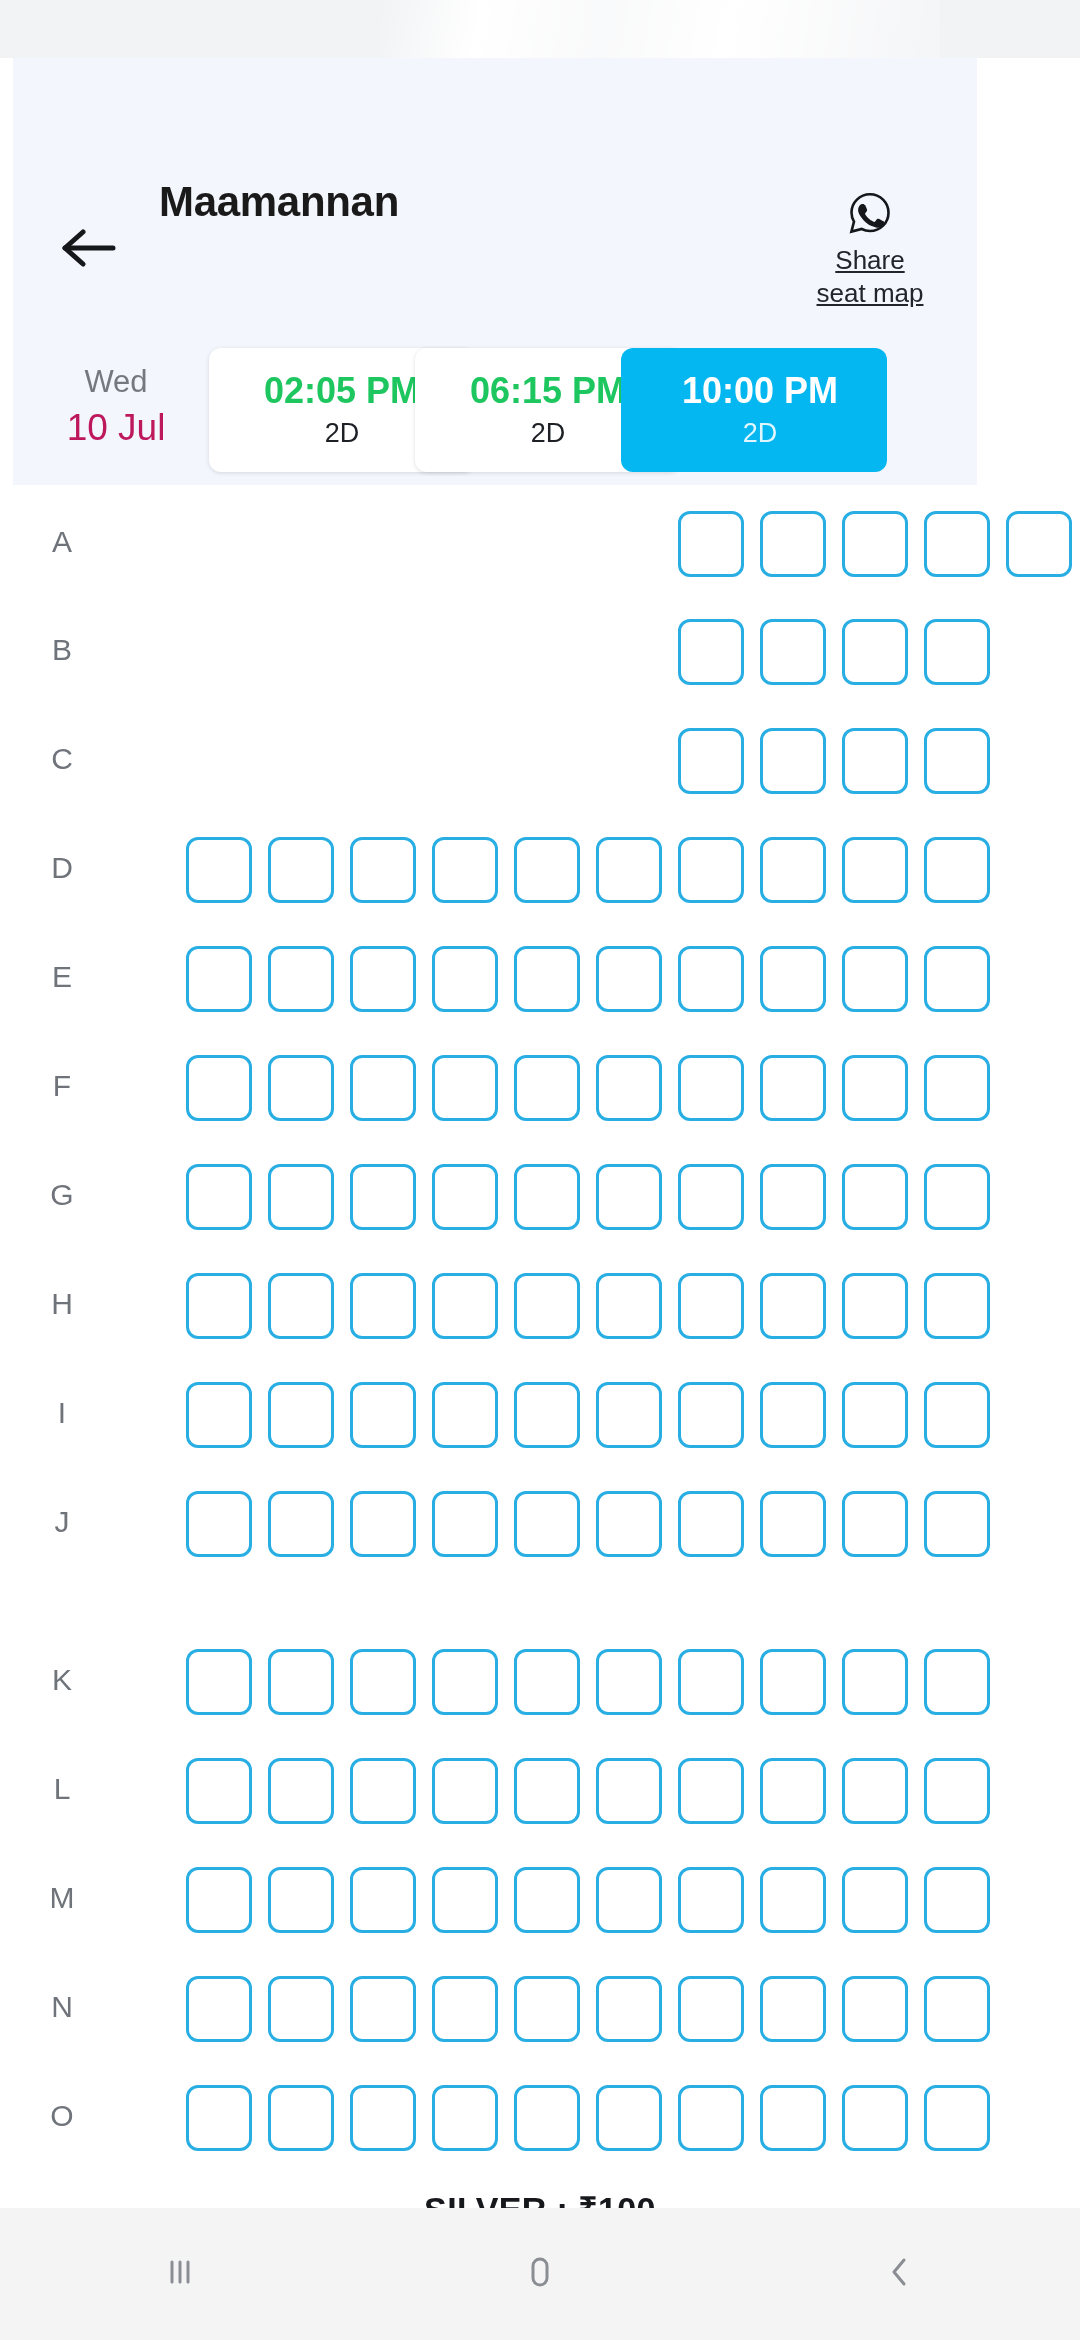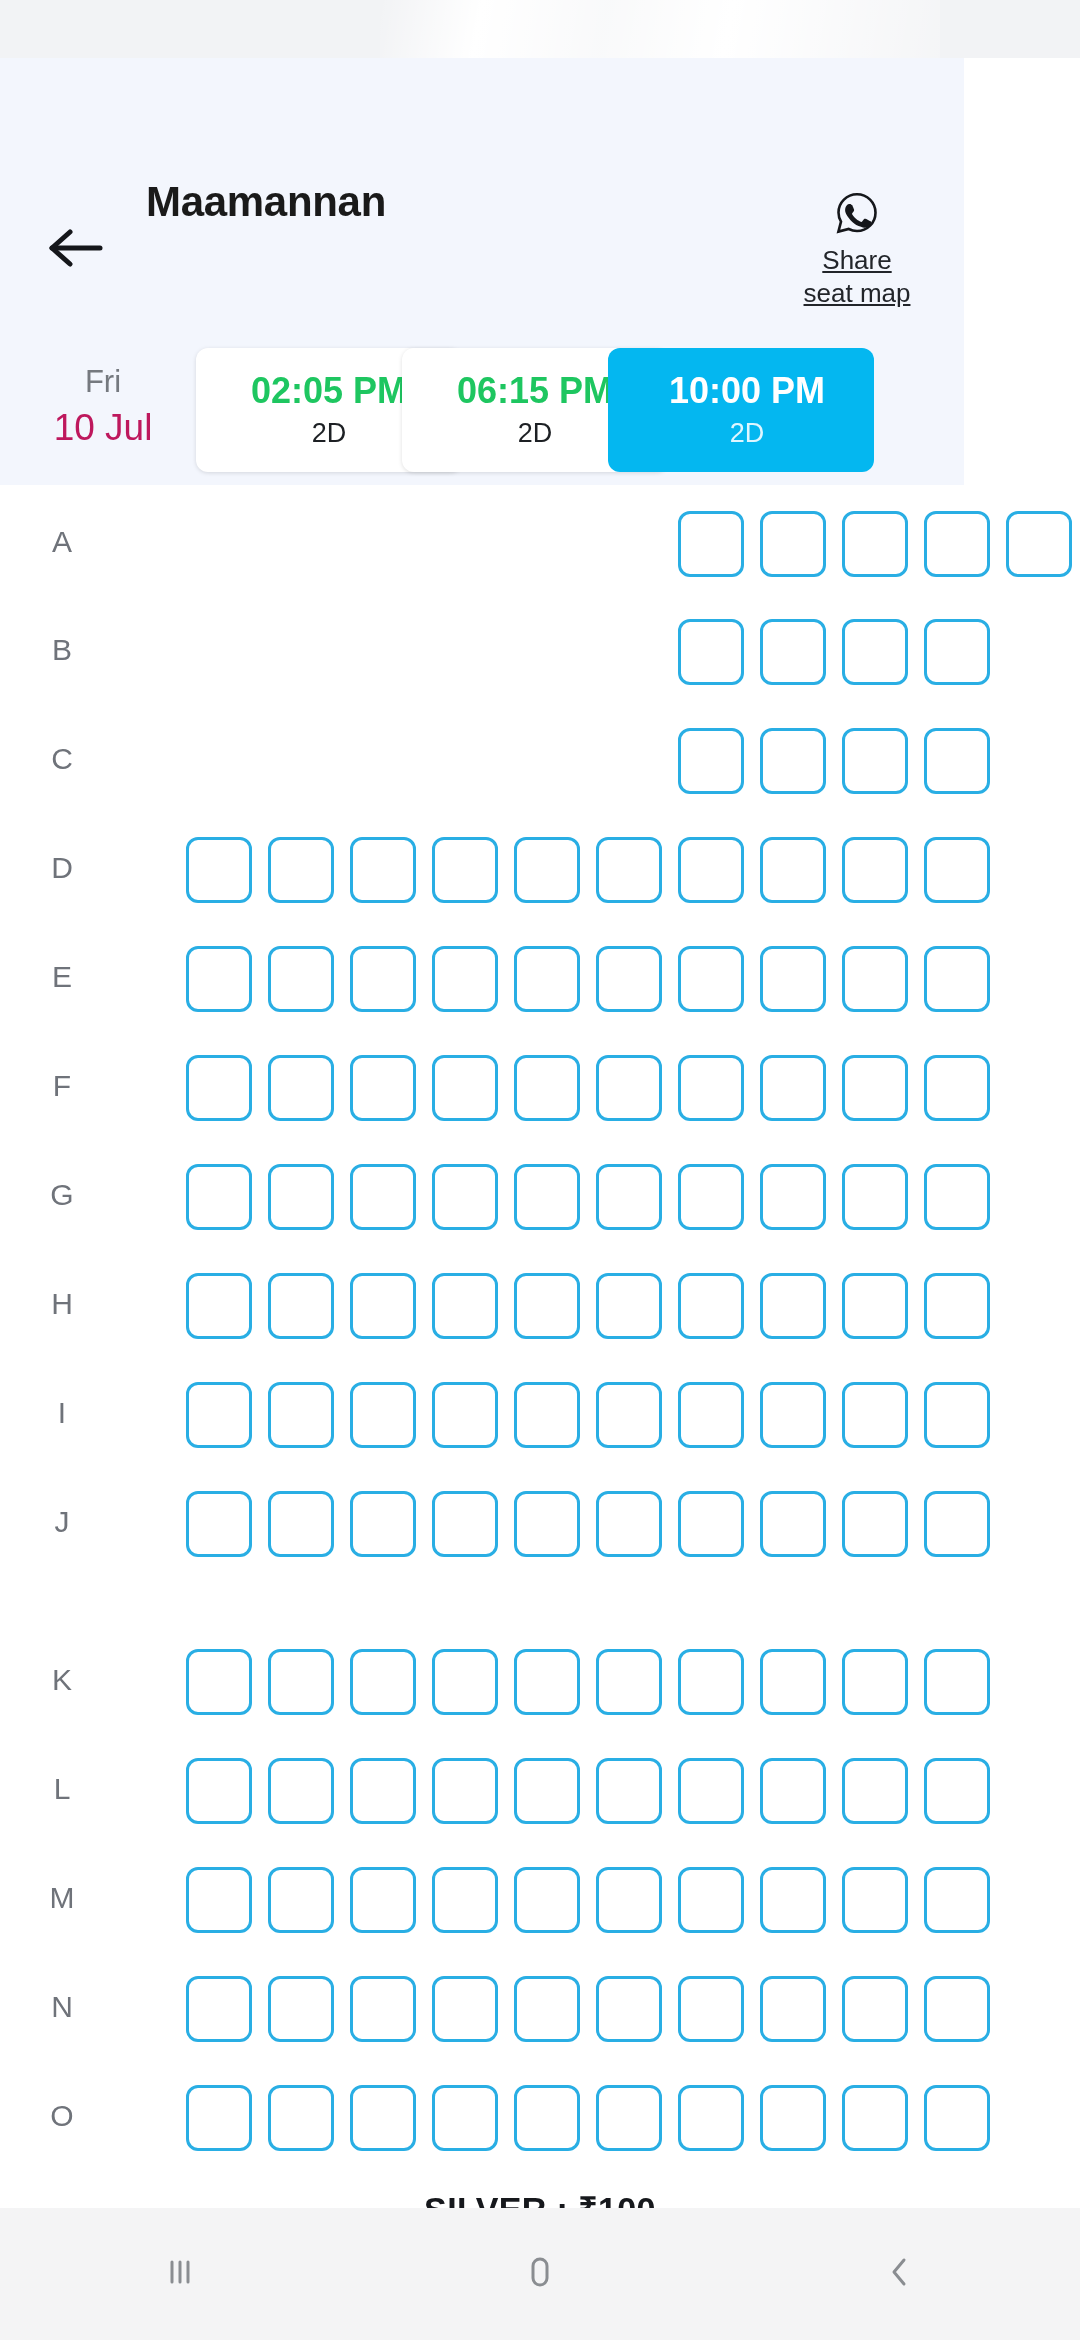--- a/index.html
+++ b/index.html
@@ -16,21 +16,21 @@
     position:absolute; top:0; left:0; width:1080px; height:58px;
     background:#f2f3f5;
   }
   .statusbar .sheen {
     position:absolute; top:0; left:380px; width:560px; height:58px;
     background:linear-gradient(100deg, rgba(255,255,255,0) 0%, #ffffff 18%, rgba(255,255,255,.55) 40%, #ffffff 62%, rgba(255,255,255,.2) 100%);
   }
 
   
   .header {
-    position:absolute; top:58px; left:0; width:964px; height:427px;
+    position:absolute; top:58px; left:13px; width:964px; height:427px;
     background:#f3f6fd;
   }
   .back-btn {
     position:absolute; left:36px; top:150px; width:80px; height:80px;
     display:flex; align-items:center; justify-content:center;
   }
   .back-btn svg { display:block; }
 
   .title-wrap { position:absolute; left:146px; top:120px; width:620px; }
   .movie-title {
@@ -137,21 +137,21 @@
         </svg>
       </span>
       <div class="share-label">
         <span>Share</span><br>
         <span>seat map</span>
       </div>
     </div>
 
     <div class="shows" id="shows">
       <div class="daybox">
-        <div class="day-dow">Fri</div>
+        <div class="day-dow">Wed</div>
         <div class="day-date">10 Jul</div>
       </div>
     <div class="show-card" style="left: 196px;">
           <div class="show-time">02:05 PM</div>
           <div class="show-fmt">2D</div>
         </div>
         <div class="show-screen" style="left: 196px;">SCREEN1</div>
         <div class="show-card" style="left: 402px;">
           <div class="show-time">06:15 PM</div>
           <div class="show-fmt">2D</div>

